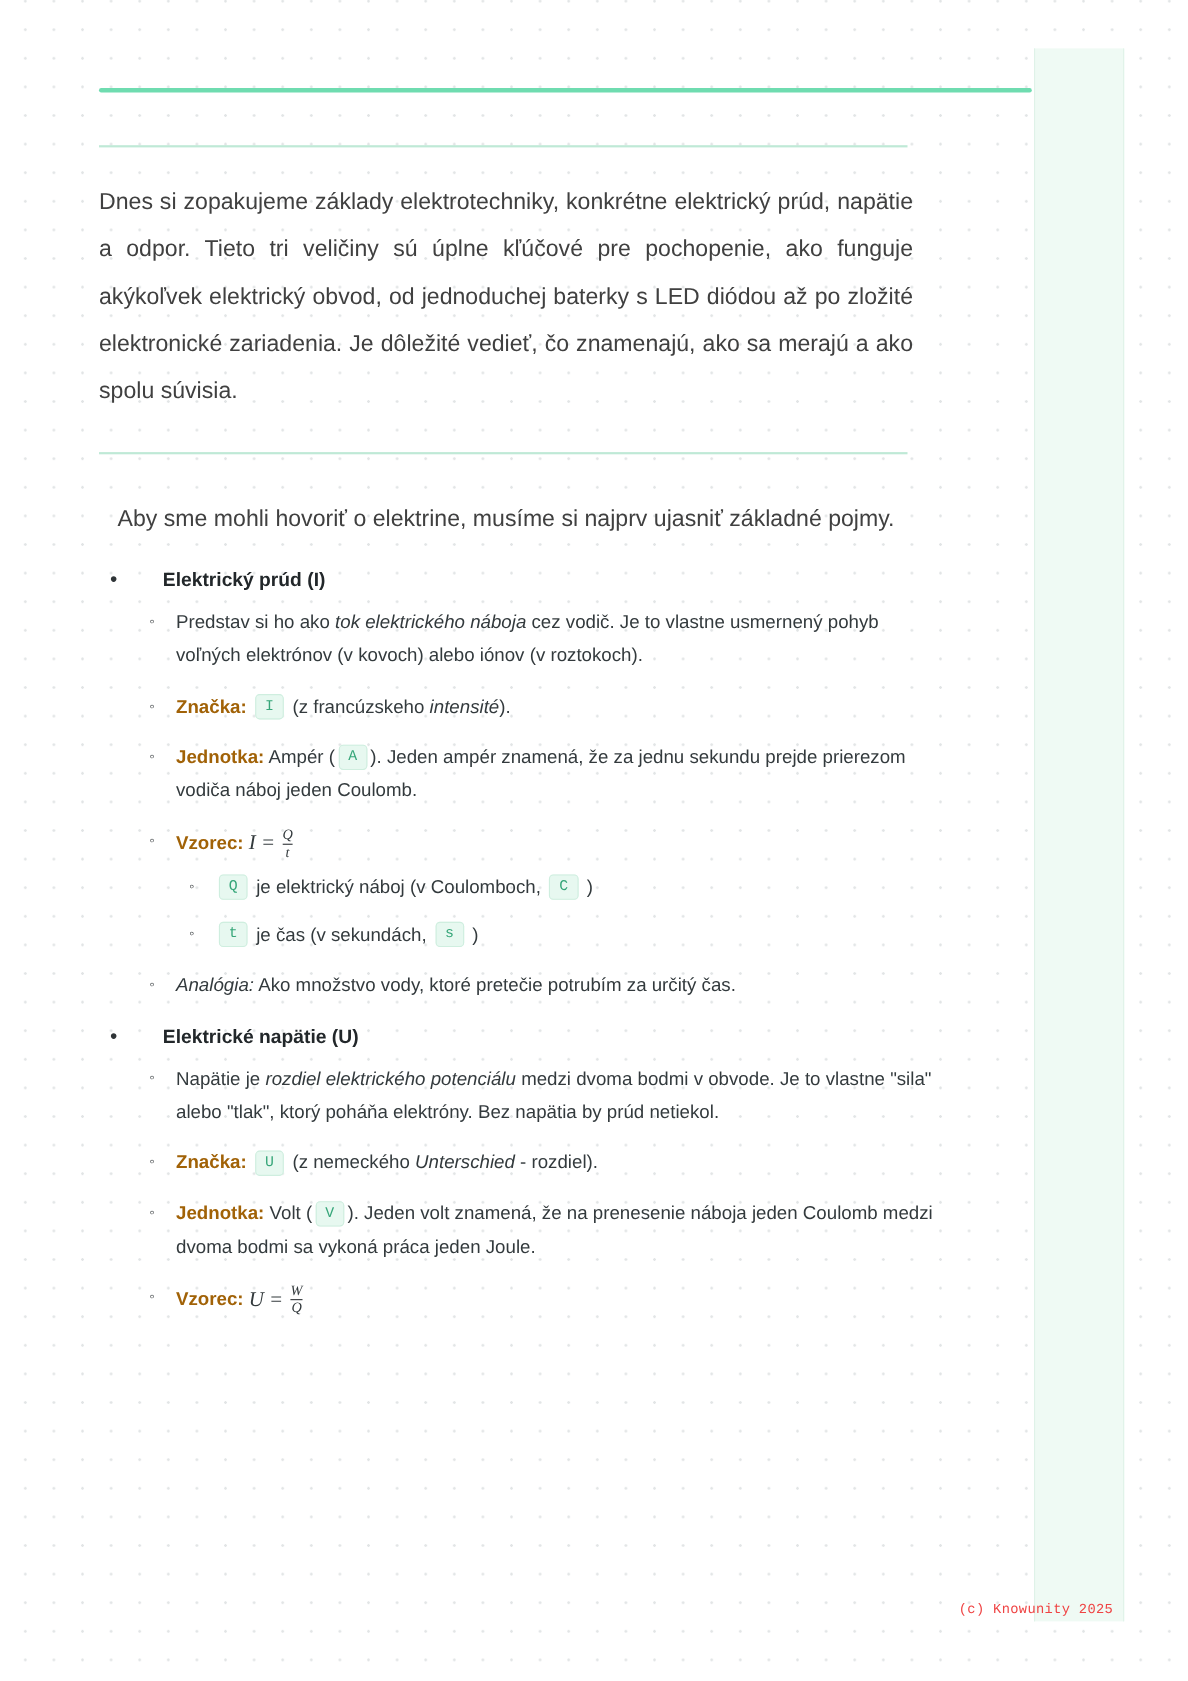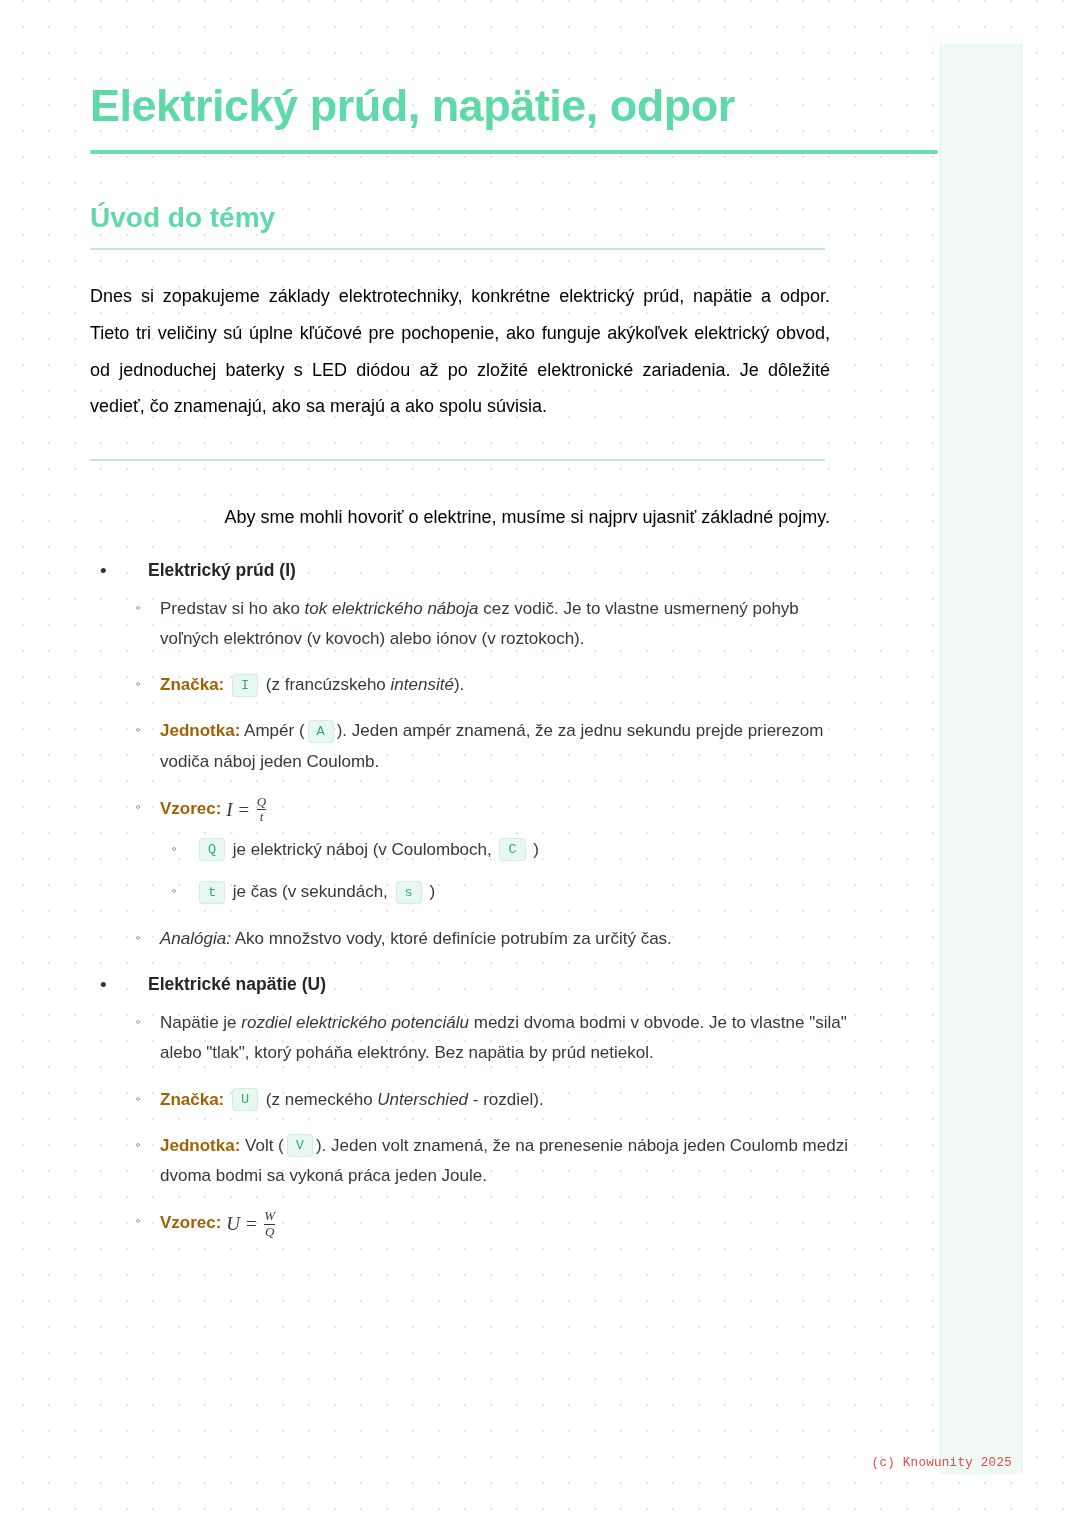--- a/index.html
+++ b/index.html
@@ -69,29 +69,29 @@
     margin: 0 0 14px 0;
   }
   .section-rule {
     height: 2px;
     background: #bfe9d6;
     width: 735px;
     margin-bottom: 28px;
   }
 
   p.para {
-    font-size: 18px;
+    font-size: 21px;
     line-height: 2.05;
-    color: #000000;
+    color: #404040;
     margin: 0 0 34px 0;
     text-align: justify;
     width: 740px;
   }
   p.para.plain {
-    text-align: right;
+    text-align: center;
     line-height: 1.8;
     margin-bottom: 22px;
     margin-top: 40px;
   }
 
   ul.level1 {
     list-style: none;
     margin: 0;
     padding: 0;
   }
@@ -199,24 +199,22 @@
   }
 </style>
 </head>
 <body>
 
 <div class="page-bg"></div>
 <div class="margin-strip"></div>
 
 <div class="content">
 
-  <h1 class="doc-title">Elektrický prúd, napätie, odpor</h1>
   <div class="title-rule"></div>
 
-  <h2 class="section-title">Úvod do témy</h2>
   <div class="section-rule"></div>
   <p class="para">Dnes si zopakujeme základy elektrotechniky, konkrétne elektrický prúd, napätie a odpor. Tieto tri veličiny sú úplne kľúčové pre pochopenie, ako funguje akýkoľvek elektrický obvod, od jednoduchej baterky s LED diódou až po zložité elektronické zariadenia. Je dôležité vedieť, čo znamenajú, ako sa merajú a ako spolu súvisia.</p>
 
   <div class="section-rule"></div>
   <p class="para plain">Aby sme mohli hovoriť o elektrine, musíme si najprv ujasniť základné pojmy.</p>
 
   <ul class="level1">
 
     <li>
       <span class="bullet1">•</span>
@@ -265,21 +263,21 @@
               <span>je čas (v sekundách,</span>
               <code class="inline">s</code>
               <span>)</span>
             </li>
           </ul>
         </li>
 
         <li>
           <span class="bullet2">◦</span>
           <i>Analógia:</i>
-          <span>Ako množstvo vody, ktoré definície potrubím za určitý čas.</span>
+          <span>Ako množstvo vody, ktoré pretečie potrubím za určitý čas.</span>
         </li>
       </ul>
     </li>
 
     <li>
       <span class="bullet1">•</span>
       <div class="li-head">Elektrické napätie (U)</div>
 
       <ul class="level2">
         <li>

